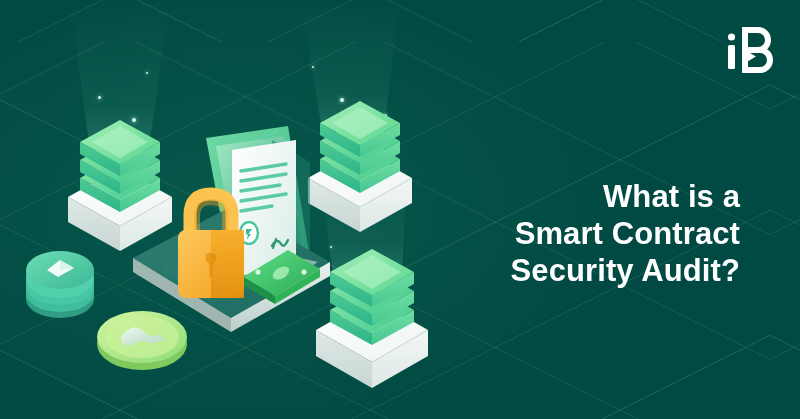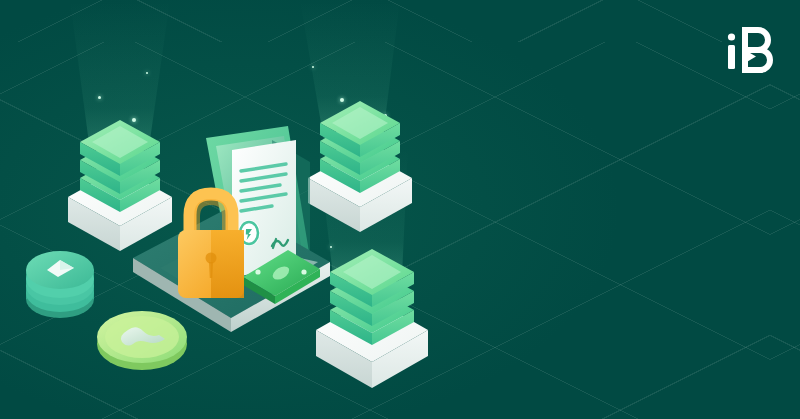--- a/index.html
+++ b/index.html
@@ -311,20 +311,23 @@
     <g>
       <ellipse cx="142" cy="344" rx="45" ry="26" fill="#7fc95f"></ellipse>
       <ellipse cx="142" cy="337" rx="45" ry="26" fill="url(#gCoinLime)"></ellipse>
       <ellipse cx="142" cy="337" rx="37" ry="21" fill="#c9f19a" opacity=".75"></ellipse>
 
       <path d="M128 330 q8 -6 15 1 q7 7 16 4 l6 4 q-9 6 -18 3 q-9 -3 -14 2 q-6 4 -11 -2 q-4 -6 6 -12 Z" fill="url(#gKey)"></path>
     </g>
 
   </svg>
 
+  <div class="headline">What is a
+Smart Contract
+Security Audit?</div>
 
   <div class="logo" title="iB">
     <svg viewBox="0 0 58 56" width="58" height="56">
 
       <circle cx="11.5" cy="17" r="3.6" fill="#ffffff"></circle>
 
       <rect x="8" y="25" width="7" height="24" rx="1.5" fill="#ffffff"></rect>
 
       <path d="M22 7 h16 a13 13 0 0 1 0 26 h-16 v-6 h16 a7 7 0 0 0 0 -14 h-10 v36 h-6 Z" fill="#ffffff"></path>
       <path d="M22 27 h18 a13 13 0 0 1 0 26 h-18 v-6 h18 a7 7 0 0 0 0 -14 h-18 Z" fill="#ffffff"></path>

